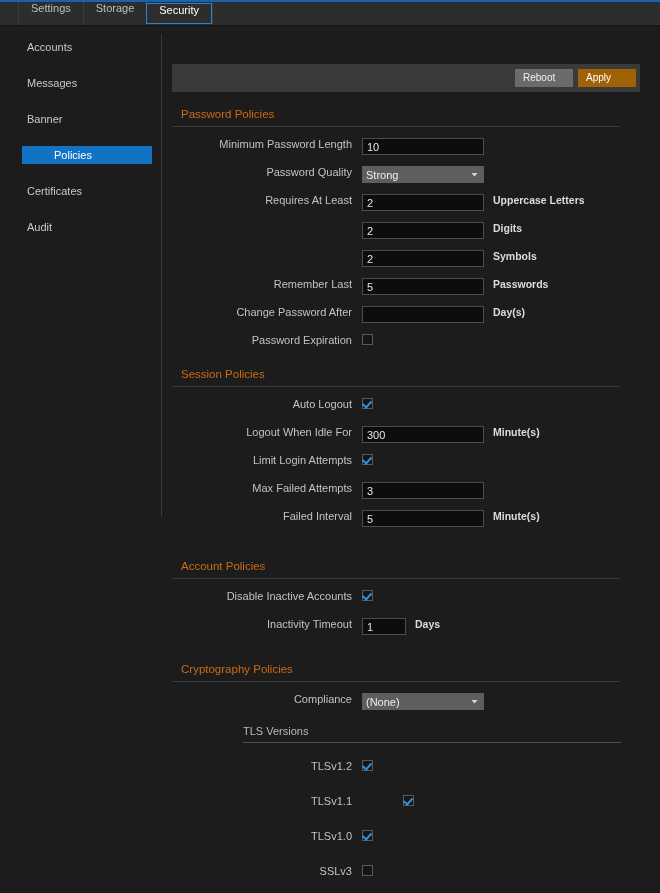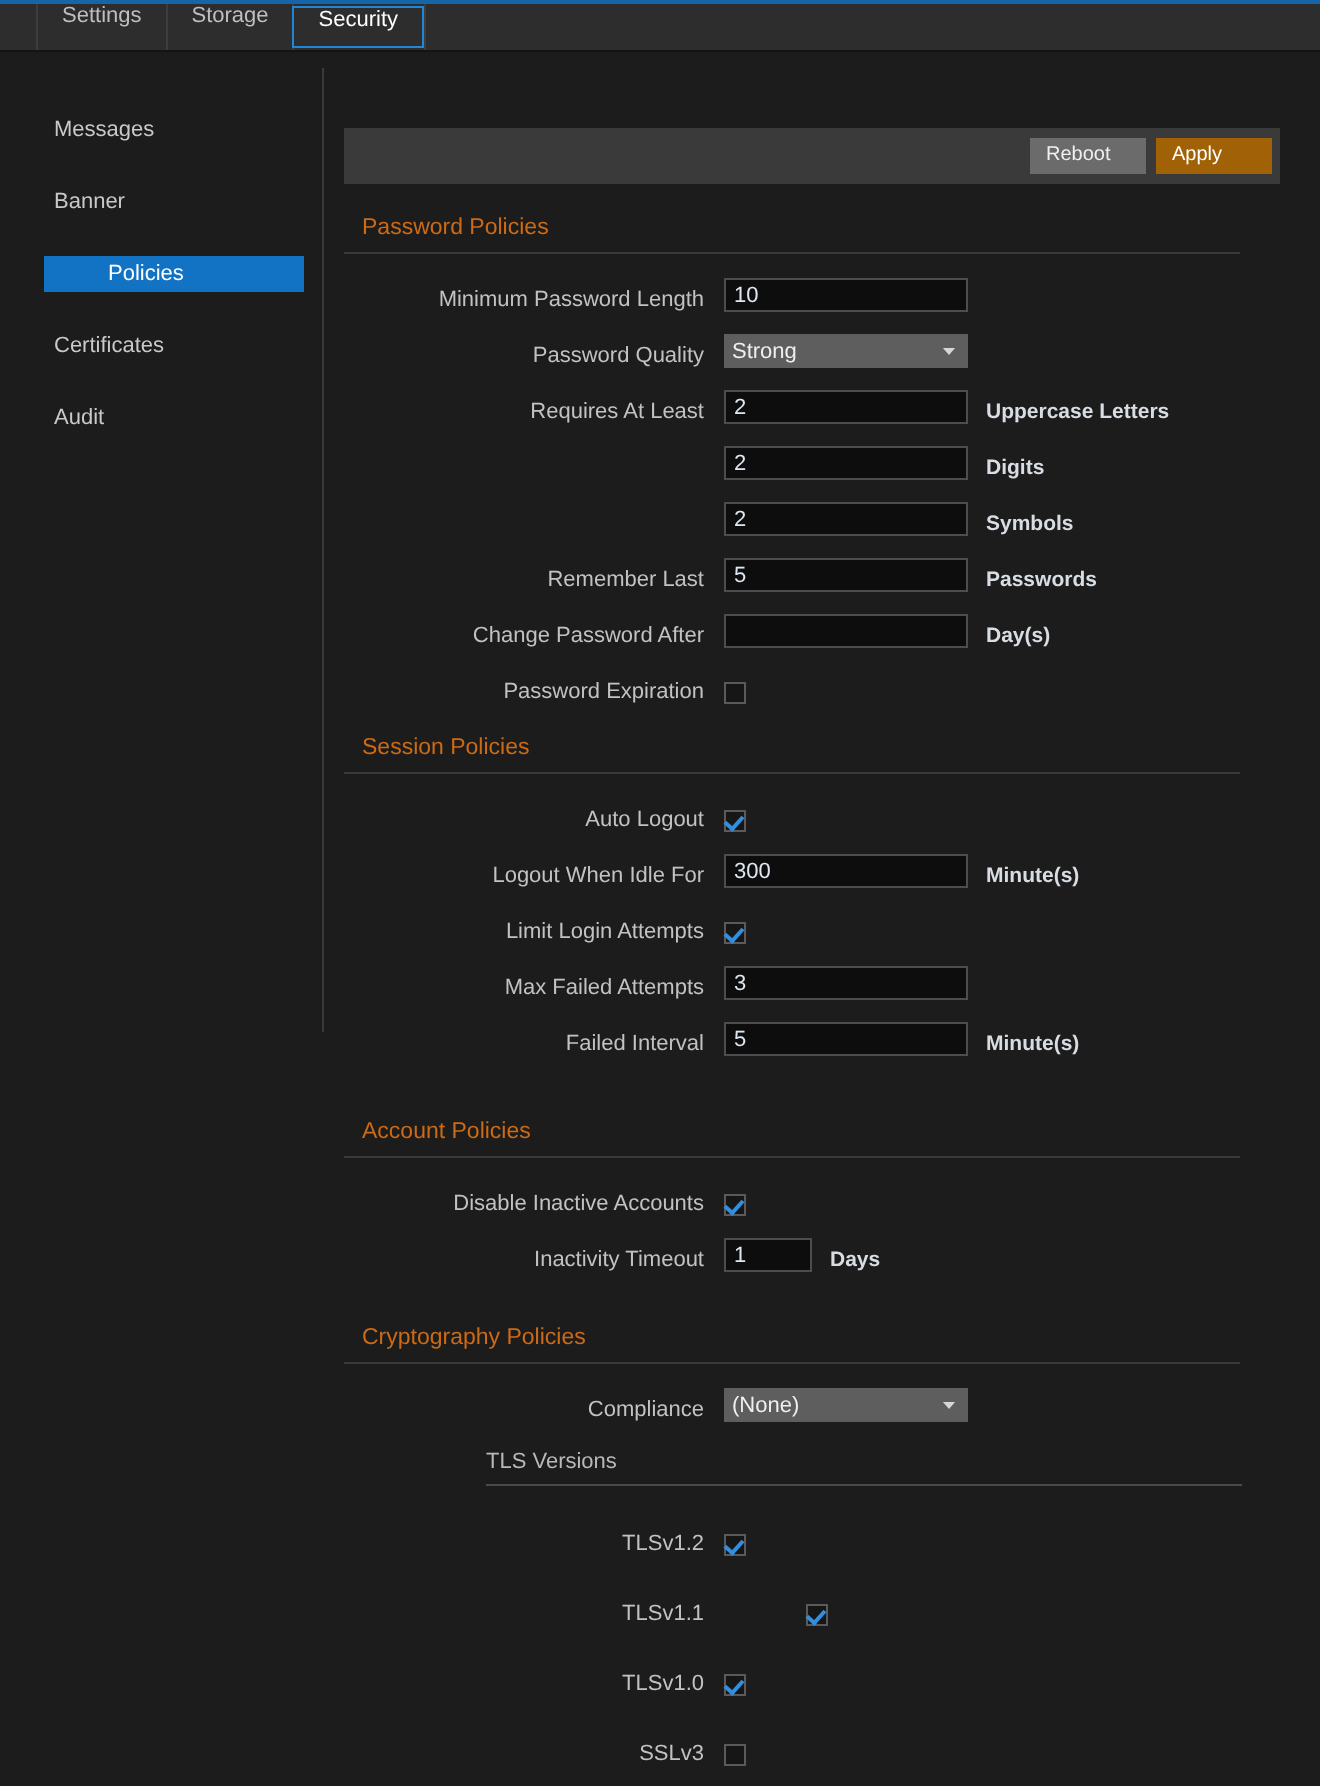--- a/index.html
+++ b/index.html
@@ -155,21 +155,21 @@
     height: 1px;
     background: #4a4a4a;
     width: 378px;
     margin-left: 71px;
   }
 
   
   .rows { margin-top: 11px; }
   .row {
     display: flex;
-    align-items: flex-end;
+    align-items: flex-start;
     height: 18px;
     margin-bottom: 10px;
   }
   .row-label {
     width: 190px;
     text-align: right;
     font-size: 11px;
     color: #c2c2c2;
     padding-right: 10px;
     box-sizing: border-box;
@@ -254,20 +254,25 @@
   </div>
   <div class="tab active">
     <span>Security</span>
   </div>
   <div class="tab-spacer"></div>
 </div>
 
 <div class="page">
 
   <div class="sidebar">
+    <div class="side-row">
+      <div class="side-item">
+        <span>Accounts</span>
+      </div>
+    </div>
     <div class="side-gap"></div>
     <div class="side-row">
       <div class="side-item">
         <span>Messages</span>
       </div>
     </div>
     <div class="side-gap"></div>
     <div class="side-row">
       <div class="side-item">
         <span>Banner</span>

